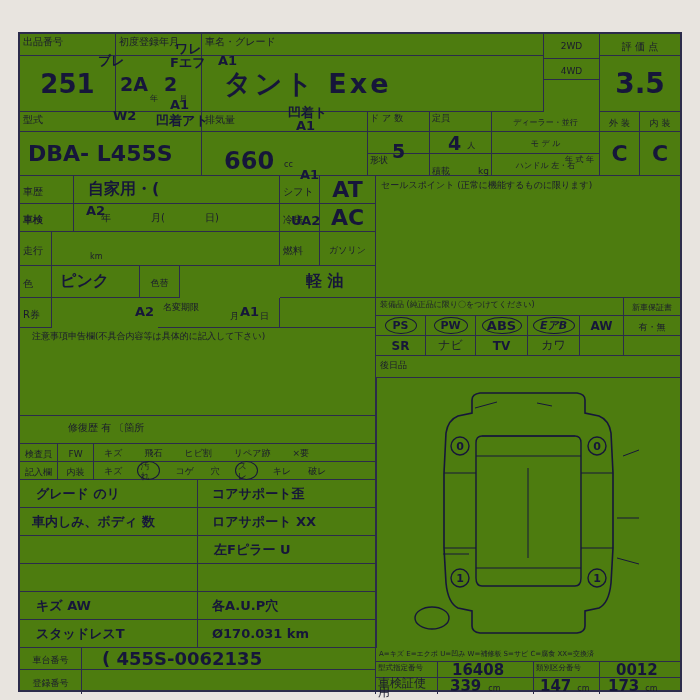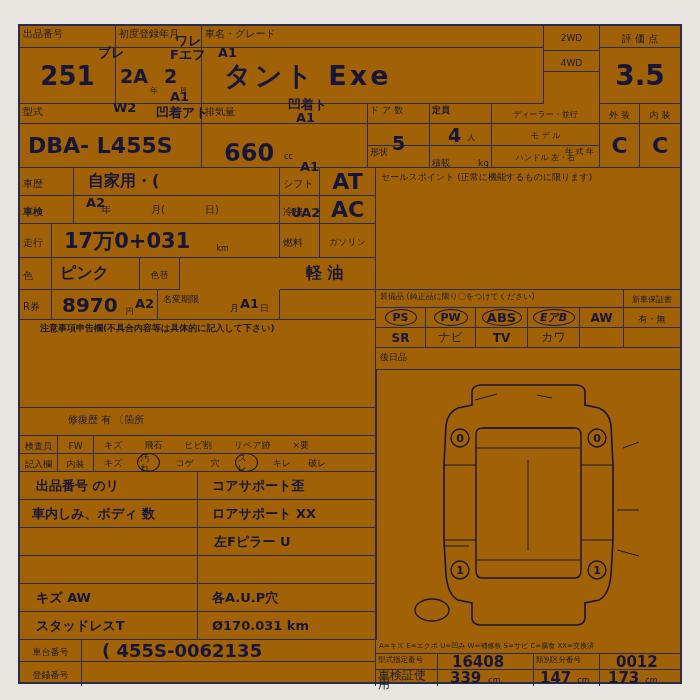--- a/index.html
+++ b/index.html
@@ -5,23 +5,23 @@
   html,body{margin:0;padding:0;}
   body{
     width:700px;height:700px;
     background:#e8e4df;
     font-family:"DejaVu Sans", sans-serif;
     color:#1a1a2e;
     overflow:hidden;
   }
   .sheet{
     position:absolute;
-    left:18px; top:24px;
+    left:18px; top:32px;
     width:664px; height:660px;
-    background:#a16207;
+    background:#4d7c0f;
     border:2px solid #2b2b4a;
     box-sizing:border-box;
   }
   .cell{position:absolute;box-sizing:border-box;}
   .bb{border-bottom:1px solid #2b2b4a;}
   .bl{border-left:1px solid #2b2b4a;}
   .br{border-right:1px solid #2b2b4a;}
   .lbl{font-size:10px;line-height:11px;padding:2px 3px;}
   .lbl9{font-size:9px;line-height:10px;padding:1px 2px;}
   .lbl8{font-size:8px;line-height:9px;padding:1px 2px;}
@@ -86,21 +86,21 @@
 
   <div class="cell bb br" style="left:0;top:78px;width:182px;height:20px;">
     <div class="lbl">型式</div>
   </div>
   <div class="cell bb br" style="left:182px;top:78px;width:166px;height:20px;">
     <div class="lbl">排気量</div>
   </div>
   <div class="cell bb br" style="left:348px;top:78px;width:62px;height:20px;">
     <div class="lbl9">ド ア 数</div>
   </div>
-  <div class="cell bb br" style="left:410px;top:78px;width:62px;height:20px;font-weight:bold;">
+  <div class="cell bb br" style="left:410px;top:78px;width:62px;height:20px;">
     <div class="lbl9">定員</div>
   </div>
   <div class="cell bb br" style="left:472px;top:78px;width:108px;height:20px;">
     <div class="lbl8 ctr" style="height:100%;">ディーラー・並行</div>
   </div>
   <div class="cell bb br" style="left:580px;top:78px;width:40px;height:20px;">
     <div class="lbl9 ctr" style="height:100%;">外 装</div>
   </div>
   <div class="cell bb" style="left:620px;top:78px;width:40px;height:20px;">
     <div class="lbl9 ctr" style="height:100%;">内 装</div>
@@ -167,43 +167,36 @@
       <span class="lbl">月(</span>
       <span class="lbl">日)</span>
     </div>
   </div>
 
   <div class="cell br bb" style="left:0;top:198px;width:32px;height:34px;">
     <div class="lbl vcen" style="height:100%;">走行</div>
   </div>
   <div class="cell br bb" style="left:32px;top:198px;width:228px;height:34px;">
     <div class="lft" style="height:100%;padding-left:12px;">
-      <span class="hand" style="font-size:21px;">17万0+031</span>
       <span class="lbl8" style="align-self:flex-end;padding-bottom:4px;margin-left:24px;">km</span>
     </div>
   </div>
 
   <div class="cell br bb" style="left:0;top:232px;width:32px;height:32px;">
     <div class="lbl vcen" style="height:100%;">色</div>
   </div>
   <div class="cell br bb" style="left:32px;top:232px;width:88px;height:32px;">
     <div class="lft hand hand-m" style="height:100%;padding-left:8px;">ピンク</div>
   </div>
   <div class="cell br bb" style="left:120px;top:232px;width:40px;height:32px;">
     <div class="lbl9 ctr" style="height:100%;">色替</div>
   </div>
 
   <div class="cell br bb" style="left:0;top:264px;width:32px;height:30px;">
     <div class="lbl vcen" style="height:100%;">R券</div>
-  </div>
-  <div class="cell br bb" style="left:32px;top:264px;width:106px;height:30px;">
-    <div class="lft" style="height:100%;padding-left:10px;">
-      <span class="hand" style="font-size:20px;">8970</span>
-      <span class="lbl8" style="align-self:flex-end;padding-bottom:3px;margin-left:6px;">円</span>
-    </div>
   </div>
   <div class="cell br bb" style="left:138px;top:264px;width:122px;height:30px;">
     <div class="lbl9" style="position:absolute;left:3px;top:3px;">名変期限</div>
     <div class="lbl9" style="position:absolute;left:70px;top:12px;">月</div>
     <div class="lbl9" style="position:absolute;left:100px;top:12px;">日</div>
   </div>
 
   <div class="cell br bb" style="left:260px;top:142px;width:40px;height:28px;">
     <div class="lbl vcen" style="height:100%;">シフト</div>
   </div>
@@ -223,21 +216,21 @@
     <div class="lbl9 ctr" style="height:100%;">ガソリン</div>
   </div>
   <div class="cell br bb" style="left:260px;top:232px;width:96px;height:32px;">
     <div class="lft" style="height:100%;padding-left:26px;">
       <span class="hand hand-m">軽 油</span>
     </div>
   </div>
   <div class="cell br bb" style="left:260px;top:264px;width:96px;height:30px;"></div>
 
   <div class="cell br bb" style="left:0;top:294px;width:356px;height:88px;">
-    <div class="lbl9" style="padding:3px 20px;font-weight:bold;">注意事項申告欄(不具合内容等は具体的に記入して下さい)</div>
+    <div class="lbl9" style="padding:3px 12px;">注意事項申告欄(不具合内容等は具体的に記入して下さい)</div>
   </div>
   <div class="cell br bb" style="left:0;top:382px;width:356px;height:28px;">
     <div class="lbl" style="padding-left:48px;padding-top:6px;">修復歴  有 〔箇所</div>
   </div>
 
   <div class="cell bb" style="left:356px;top:142px;width:304px;height:122px;">
     <div class="lbl9" style="padding:4px 5px;">セールスポイント (正常に機能するものに限ります)</div>
   </div>
 
   <div class="cell br bb" style="left:356px;top:264px;width:248px;height:18px;">
@@ -321,21 +314,21 @@
       <span class="lbl9 circ" style="width:17px;height:15px;">汚れ</span>
       <span class="lbl9">コゲ</span>
       <span class="lbl9">穴</span>
       <span class="lbl9 circ" style="width:17px;height:15px;">スレ</span>
       <span class="lbl9">キレ</span>
       <span class="lbl9">破レ</span>
     </div>
   </div>
 
   <div class="cell br bb" style="left:0;top:446px;width:178px;height:28px;">
-    <div class="lft hand hand-s" style="height:100%;padding-left:16px;">出品番号 のリ</div>
+    <div class="lft hand hand-s" style="height:100%;padding-left:16px;">グレード のリ</div>
   </div>
   <div class="cell br bb" style="left:178px;top:446px;width:178px;height:28px;">
     <div class="lft hand hand-s" style="height:100%;padding-left:14px;">コアサポート歪</div>
   </div>
 
   <div class="cell br bb" style="left:0;top:474px;width:178px;height:28px;">
     <div class="lft hand hand-s" style="height:100%;padding-left:12px;">車内しみ、ボディ 数</div>
   </div>
   <div class="cell br bb" style="left:178px;top:474px;width:178px;height:28px;">
     <div class="lft hand hand-s" style="height:100%;padding-left:14px;">ロアサポート XX</div>

